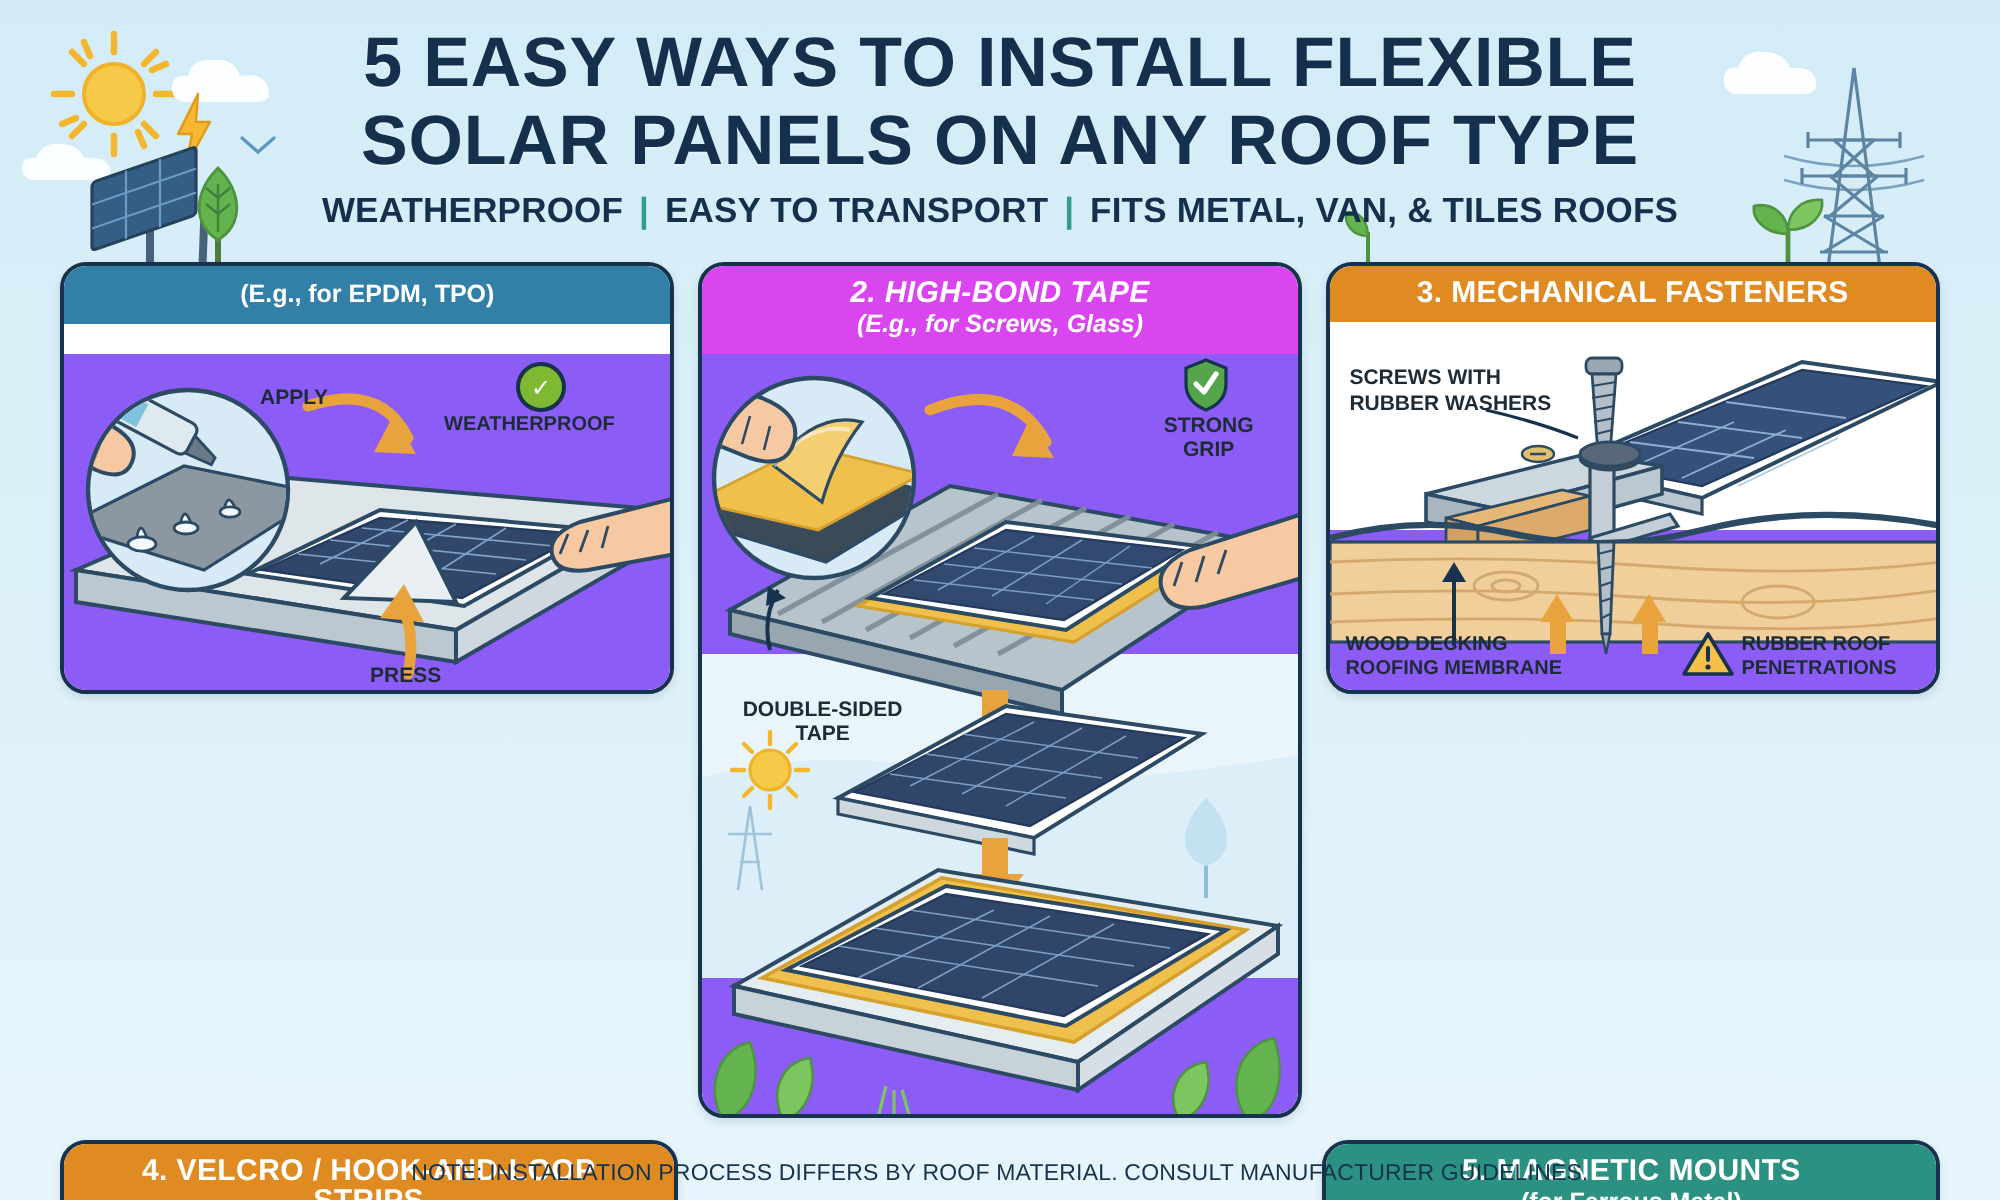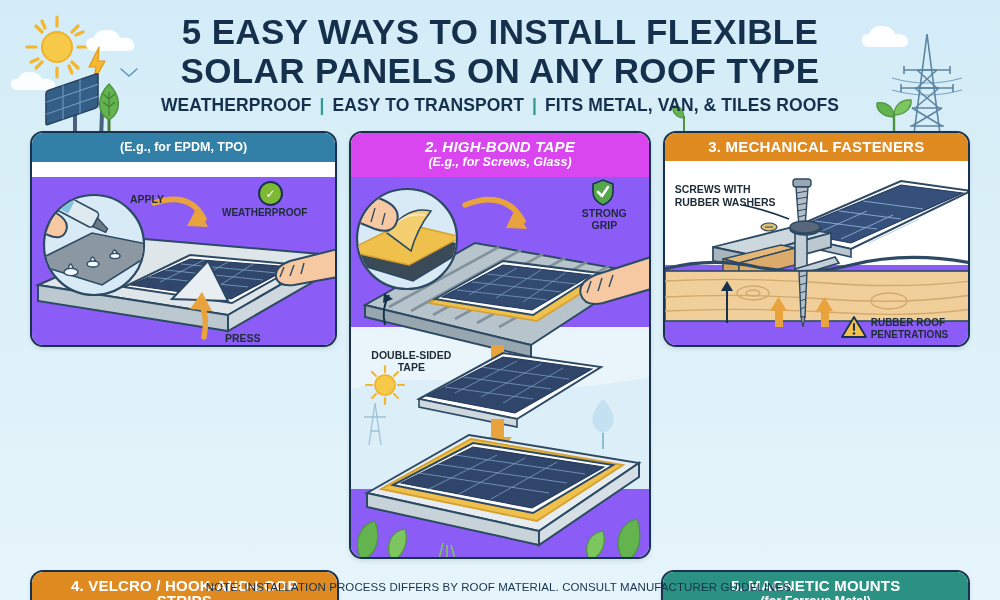--- a/index.html
+++ b/index.html
@@ -244,21 +244,21 @@
               </g>
             </g>
 
             <path d="M122 26 Q158 14 172 42" fill="none" stroke="#e8a33d" stroke-width="5.5" stroke-linecap="round"></path>
             <path d="M165 30 L176 50 L155 49 Z" fill="#e8a33d"></path>
 
             <path d="M172 160 Q176 140 169 126" fill="none" stroke="#e8a33d" stroke-width="5.5" stroke-linecap="round"></path>
             <path d="M158 132 L170 115 L180 134 Z" fill="#e8a33d"></path>
           </svg>
           <div class="lbl sm" style="left:98px;top:16px;">APPLY</div>
-          <div class="lbl sm" style="left:153px;top:155px;margin-left:40px;">PRESS</div>
+          <div class="lbl sm" style="left:153px;top:155px;">PRESS</div>
           <div class="badge-check" style="left:226px;top:4px;">✓</div>
           <div class="lbl xs" style="left:190px;top:30px;">WEATHERPROOF</div>
         </div>
       </div>
 
       <div class="panel p2">
         <div class="phead h-green">
           <span class="ht">2. HIGH-BOND TAPE</span>
           <span class="hs">(E.g., for Screws, Glass)</span>
         </div>
@@ -515,20 +515,24 @@
 
             <path d="M62 146 L62 112" fill="none" stroke="#16324d" stroke-width="2"></path>
             <path d="M56 114 L68 114 L62 104 Z" fill="#16324d"></path>
 
             <path d="M78 28 Q104 34 124 42" fill="none" stroke="#16324d" stroke-width="1.6"></path>
           </svg>
           <div class="lbl sm" style="left:10px;top:6px;line-height:13px;">
             <span>SCREWS WITH</span><br>
             <span>RUBBER WASHERS</span>
           </div>
+          <div class="lbl xs" style="left:8px;top:140px;line-height:12px;">
+            <span>WOOD DECKING</span><br>
+            <span>ROOFING MEMBRANE</span>
+          </div>
           <svg style="position:absolute;left:176px;top:138px;" width="26" height="24" viewBox="0 0 26 24">
             <path d="M13 2 L25 22 L1 22 Z" fill="#f5c04a" stroke="#16324d" stroke-width="1.8" stroke-linejoin="round"></path>
             <path d="M13 9 L13 15" stroke="#16324d" stroke-width="2" stroke-linecap="round"></path>
             <circle cx="13" cy="18.5" r="1.3" fill="#16324d"></circle>
           </svg>
           <div class="lbl xs" style="left:206px;top:140px;line-height:12px;">
             <span>RUBBER ROOF</span><br>
             <span>PENETRATIONS</span>
           </div>
         </div>

